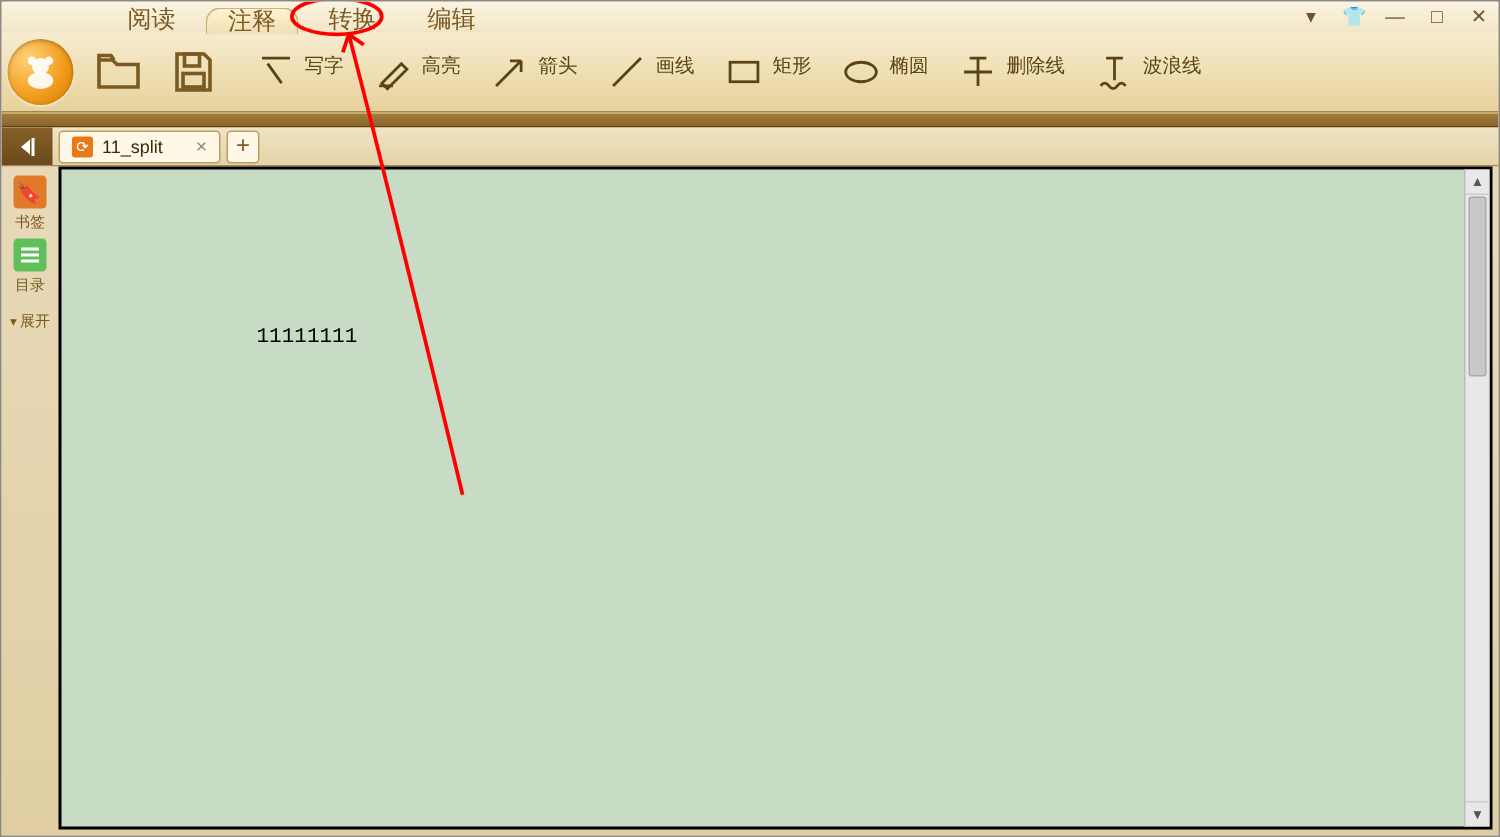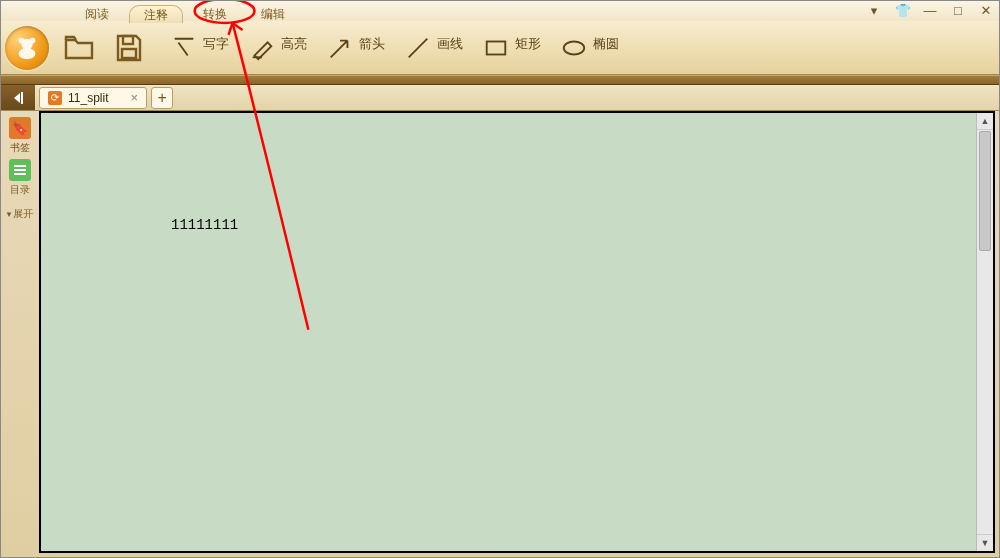--- a/index.html
+++ b/index.html
@@ -21,21 +21,21 @@
     background: linear-gradient(#fbf4e2, #f2e6c8);
     display: flex;
     align-items: flex-end;
     padding-left: 70px;
     position: relative;
   }
   .menu-tab {
     height: 18px;
     line-height: 18px;
     padding: 0 14px;
-    font-size: 12px;
+    font-size: 16px;
     color: #7a5a20;
     border-top-left-radius: 10px;
     border-top-right-radius: 10px;
     margin-right: 6px;
     cursor: pointer;
     position: relative;
     top: 2px;
   }
   .menu-tab.active {
     background: linear-gradient(#fff2d0, #efdfb5);
@@ -268,20 +268,32 @@
     <svg viewBox="0 0 28 28">
         <rect x="4" y="7" width="20" height="14"></rect>
       </svg>
     <span>矩形</span>
   </div>
   <div class="tool-item">
     <svg viewBox="0 0 28 28">
         <ellipse cx="14" cy="14" rx="11" ry="7"></ellipse>
       </svg>
     <span>椭圆</span>
+  </div>
+  <div class="tool-item">
+    <svg viewBox="0 0 28 28">
+        <path d="M8 4h12M14 4v20M4 14h20"></path>
+      </svg>
+    <span>删除线</span>
+  </div>
+  <div class="tool-item">
+    <svg viewBox="0 0 28 28">
+        <path d="M8 4h12M14 4v16M4 24q3-4 6 0t6 0 6 0"></path>
+      </svg>
+    <span>波浪线</span>
   </div>
 </div>
 
 <div class="strip"></div>
 
 <div class="tabrow">
   <div class="toggle-side">
     <div class="tri"></div>
     <div class="bar"></div>
   </div>

